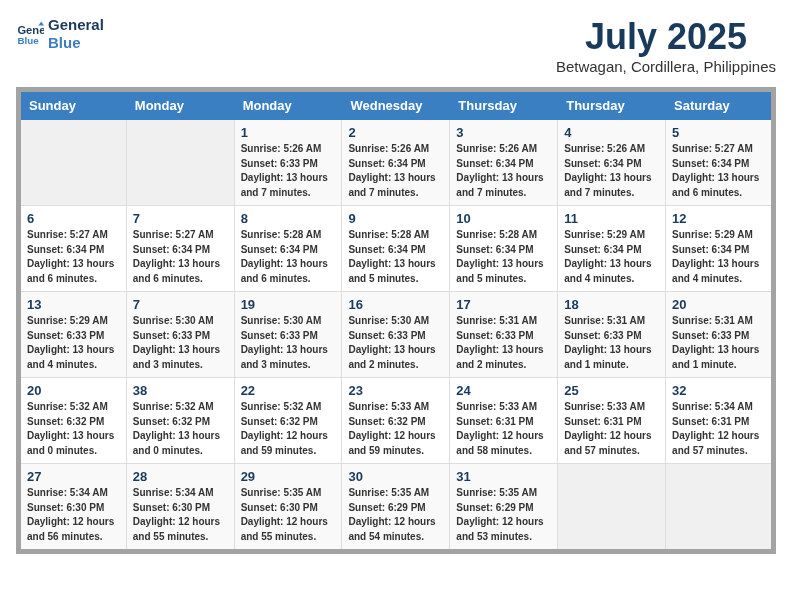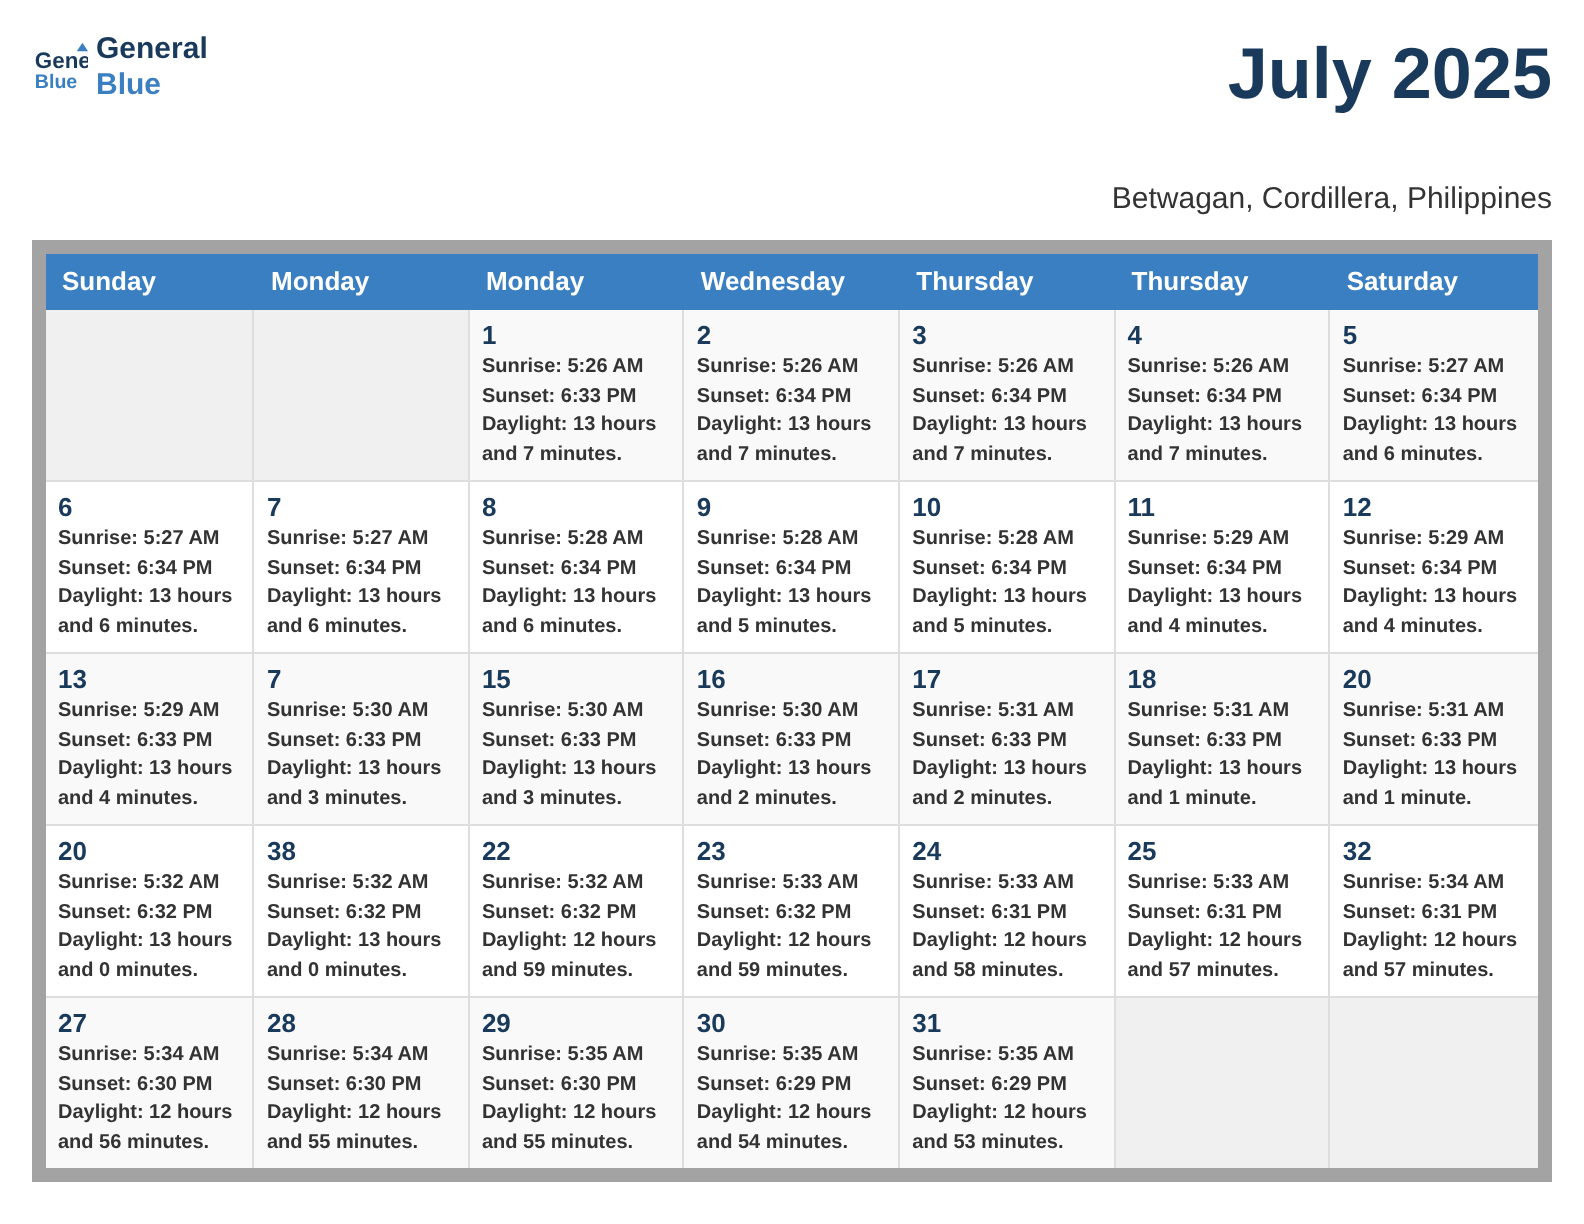--- a/index.html
+++ b/index.html
@@ -19,37 +19,36 @@
     .logo {
       display: flex;
       align-items: center;
       gap: 4px;
     }
     .logo-icon {
       width: 28px;
       height: 28px;
     }
     .title-section {
-      text-align: right;
+      text-align: center;
     }
     .month-title {
       font-size: 36px;
       font-weight: bold;
       color: #1a3a5c;
     }
     .location-title {
       font-size: 15px;
       color: #333;
       font-weight: normal;
-      margin-top: 33px;
     }
     .calendar {
       width: 100%;
       border-collapse: collapse;
-      border: 7px solid #a3a3a3;
+      border: 5px solid #a3a3a3;
     }
     .calendar th {
       background: #3a7fc1;
       color: #fff;
       text-align: left;
       padding: 6px 8px;
       font-size: 13px;
       font-weight: bold;
       border: 1px solid #3a7fc1;
     }
@@ -177,21 +176,21 @@
       <tr>
         <td>
           <span class="day-num">13</span>
           <div class="day-info">Sunrise: 5:29 AM<br>Sunset: 6:33 PM<br>Daylight: 13 hours and 4 minutes.</div>
         </td>
         <td>
           <span class="day-num">7</span>
           <div class="day-info">Sunrise: 5:30 AM<br>Sunset: 6:33 PM<br>Daylight: 13 hours and 3 minutes.</div>
         </td>
         <td>
-          <span class="day-num">15</span>
+          <span class="day-num">19</span>
           <div class="day-info">Sunrise: 5:30 AM<br>Sunset: 6:33 PM<br>Daylight: 13 hours and 3 minutes.</div>
         </td>
         <td>
           <span class="day-num">16</span>
           <div class="day-info">Sunrise: 5:30 AM<br>Sunset: 6:33 PM<br>Daylight: 13 hours and 2 minutes.</div>
         </td>
         <td>
           <span class="day-num">17</span>
           <div class="day-info">Sunrise: 5:31 AM<br>Sunset: 6:33 PM<br>Daylight: 13 hours and 2 minutes.</div>
         </td>

